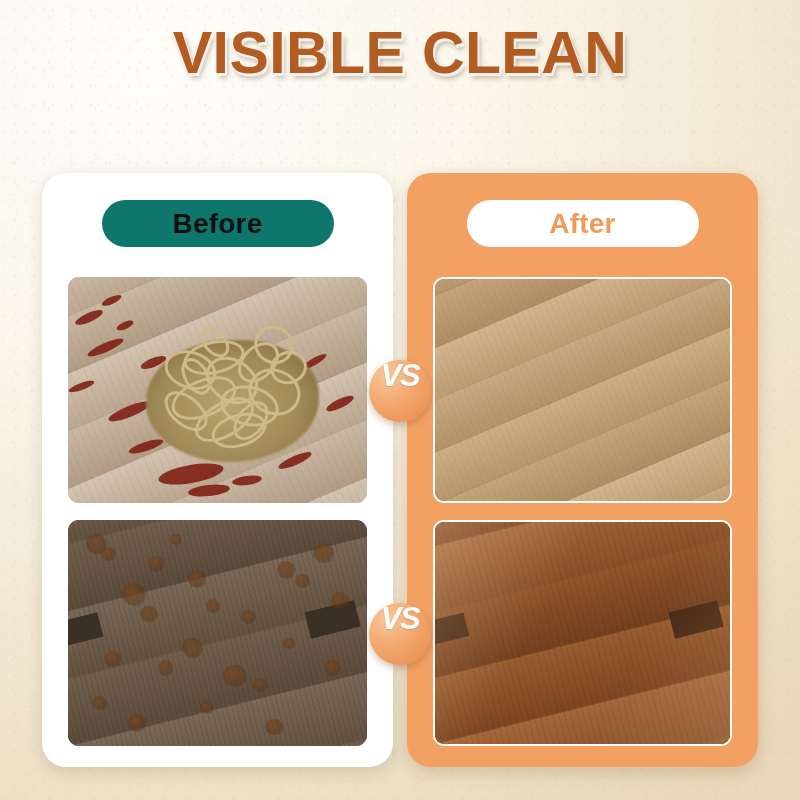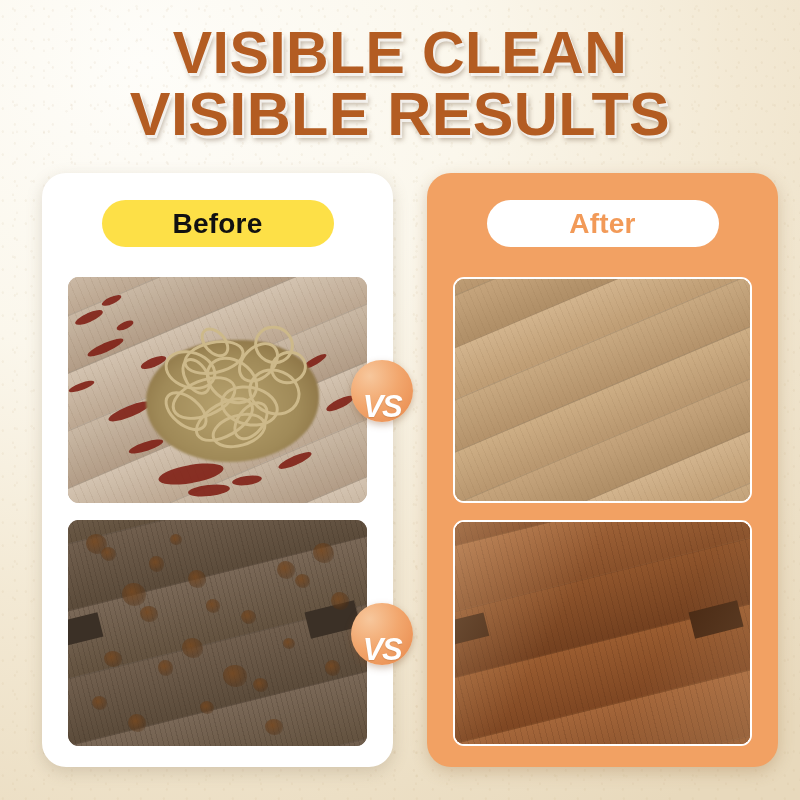--- a/index.html
+++ b/index.html
@@ -71,39 +71,39 @@
     height: 594px;
     border-radius: 24px;
     padding: 20px 0 0 0;
   }
   .panel-before {
     left: 0;
     background: #FFFFFF;
     box-shadow: 0 5px 16px rgba(120,100,75,.22);
   }
   .panel-after {
-    left: 385px;
+    left: 365px;
     background: #F2A163;
     box-shadow: 0 5px 16px rgba(150,105,60,.30);
   }
 
   
   .pill {
     width: 232px;
     height: 47px;
     margin: 7px auto 0 auto;
     border-radius: 24px;
     display: flex;
     align-items: center;
     justify-content: center;
     font-size: 28px;
     font-weight: bold;
     letter-spacing: .2px;
   }
-  .pill-before { background: #fde047; color: #111111; }
+  .pill-before { background: #0f766e; color: #111111; }
   .pill-after  { background: #FFFFFF; color: #F29A58; }
 
   
   .photo {
     position: absolute;
     left: 26px;
     width: 299px;
     height: 226px;
     border-radius: 11px;
     overflow: hidden;
@@ -227,28 +227,28 @@
   .inlay {
     position: absolute;
     background: #3B3026;
     transform: rotate(-14deg);
   }
   .inlay.walnut { background: #4A2A14; }
 
   
   .vs {
     position: absolute;
-    left: 309px;
+    left: 327px;
     width: 62px;
     height: 62px;
     border-radius: 50%;
     background: radial-gradient(circle at 30% 26%, #F7C79C 0%, #F2A76E 46%, #E8884A 100%);
     box-shadow: 0 3px 7px rgba(130,80,40,.34);
     display: flex;
-    align-items: flex-end;
+    align-items: flex-start;
     justify-content: center;
     z-index: 9;
   }
   .vs.one { top: 187px; }
   .vs.two { top: 430px; }
   .vs span {
     color: #FFFFFF;
     font-size: 31px;
     font-weight: bold;
     font-style: italic;
@@ -257,21 +257,20 @@
     text-shadow: 0 1px 1px rgba(160,95,45,.30);
   }
 </style>
 </head>
 <body>
 
 <div class="bg-texture"></div>
 
 <div class="headline">
   <span class="line line-1">VISIBLE CLEAN</span>
-  <span class="line line-2">VISIBLE RESULTS</span>
 </div>
 
 <div class="compare">
 
   <div class="panel panel-before">
 
     <div class="pill pill-before">
       <span>Before</span>
     </div>
 

